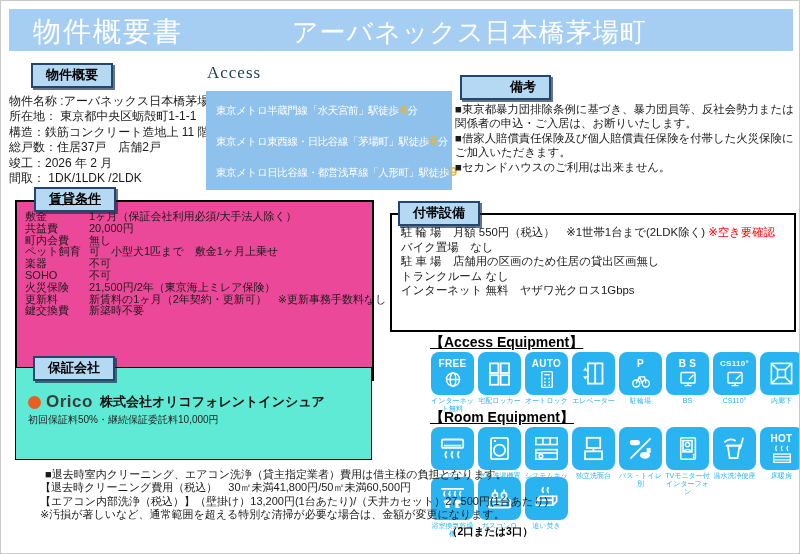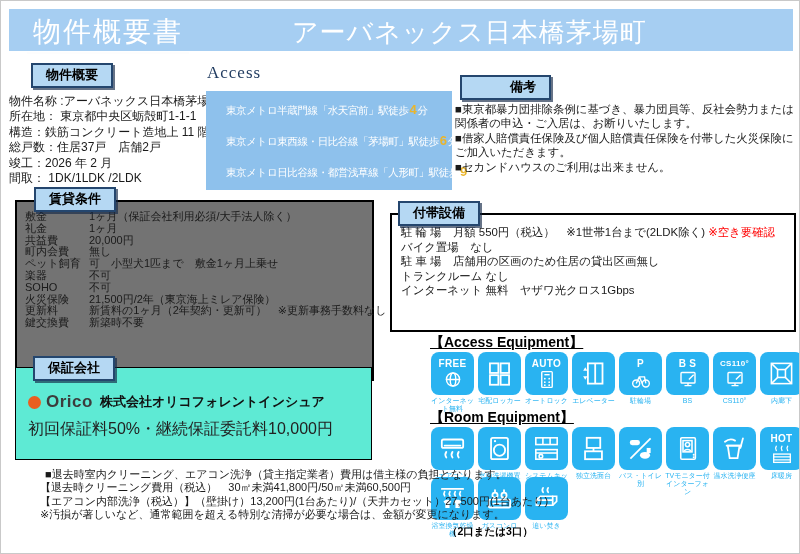--- a/index.html
+++ b/index.html
@@ -28,41 +28,41 @@
   
   .overview-lines{position:absolute;left:8px;top:93px;font-size:12px;line-height:15.4px;white-space:nowrap;}
   
   .access-heading{
     position:absolute;left:206px;top:62px;font-size:17px;color:#1f3a5f;
     font-family:"Liberation Serif","DejaVu Serif",serif;letter-spacing:1px;
   }
   .access-box{
     position:absolute;left:205px;top:90px;width:246px;height:99px;background:#8ec1ec;
     display:flex;flex-direction:column;justify-content:space-around;
-    padding:3px 20px;box-sizing:border-box;
+    padding:3px 10px;box-sizing:border-box;
   }
   .access-route{color:#fff;font-size:10.5px;white-space:nowrap;letter-spacing:-.4px;}
   .access-min{color:#eab52c;font-weight:bold;font-size:13px;padding:0 1px;}
   
   .remarks-list{position:absolute;left:454px;top:102px;width:342px;font-size:11.4px;line-height:13.9px;}
   .remarks-list div{margin-bottom:1px;}
   
-  .rental-box{position:absolute;left:14px;top:199px;width:359px;height:181px;border:2px solid #000;box-sizing:border-box;background:#737373;z-index:2;}
+  .rental-box{position:absolute;left:14px;top:199px;width:359px;height:181px;border:2px solid #000;box-sizing:border-box;background:#ec4899;z-index:2;}
   .rental-rows{padding:9px 6px 0 8px;}
   .rrow{display:flex;font-size:11px;line-height:11.8px;white-space:nowrap;}
   .rlabel{width:64px;flex:0 0 64px;}
   .facilities-box{position:absolute;left:389px;top:212px;width:406px;height:119px;border:2px solid #000;box-sizing:border-box;background:#fff;z-index:2;}
   .facilities-rows{padding:10px 8px 0 9px;font-size:11.4px;line-height:14.6px;white-space:nowrap;}
   .red{color:#f00;}
   .guarantor-box{position:absolute;left:14px;top:366px;width:357px;height:93px;border:1.5px solid #000;box-sizing:border-box;background:#5eead4;z-index:2;}
   .orico-row{display:flex;align-items:center;margin:24px 0 0 12px;}
   .orico-dot{width:13px;height:13px;border-radius:50%;background:#ea5e20;margin-right:5px;flex:0 0 13px;}
   .orico-brand{font-size:17px;font-weight:bold;color:#3c3c3c;letter-spacing:.5px;margin-right:7px;}
   .orico-company{font-size:13px;font-weight:bold;color:#111;}
-  .guarantor-terms{margin:7px 0 0 12px;font-size:16px;color:#222;}
+  .guarantor-terms{margin:1px 0 0 12px;font-size:10px;color:#222;}
   
   .equip-heading{position:absolute;font-size:14px;font-weight:bold;text-decoration:underline;color:#000;white-space:nowrap;}
   .tile-row{position:absolute;display:flex;gap:2px;}
   .tile{width:45px;display:flex;flex-direction:column;align-items:center;}
   .tile-box{
     width:43px;height:43px;background:#29b3f1;border-radius:8px;box-sizing:border-box;
     display:flex;flex-direction:column;align-items:center;justify-content:center;flex:0 0 43px;
   }
   .tile-box svg{width:27px;height:27px;display:block;}
   .tile-box.badged svg{width:22px;height:21px;}
@@ -104,30 +104,26 @@
     <div class="access-route"><span>東京メトロ日比谷線・都営浅草線「人形町」駅徒歩</span><span class="access-min">9</span><span>分</span></div>
   </div>
 
   <div class="tab" style="left:459px;top:74px;padding-left:48px;">備考</div>
   <div class="remarks-list">
     <div>■東京都暴力団排除条例に基づき、暴力団員等、反社会勢力または関係者の申込・ご入居は、お断りいたします。</div>
     <div>■借家人賠償責任保険及び個人賠償責任保険を付帯した火災保険にご加入いただきます。</div>
     <div>■セカンドハウスのご利用は出来ません。</div>
   </div>
 
-  <div class="tab" style="left:33px;top:186px;">賃貸条件</div>
+  <div class="tab" style="left:33px;top:186px;text-decoration:underline;">賃貸条件</div>
   <div class="rental-box">
     <div class="rental-rows">
       <div class="rrow">
           <span class="rlabel">敷金</span>
           <span class="rvalue">1ヶ月（保証会社利用必須/大手法人除く）</span>
-        </div>
-      <div class="rrow">
-          <span class="rlabel">礼金</span>
-          <span class="rvalue">1ヶ月</span>
         </div>
       <div class="rrow">
           <span class="rlabel">共益費</span>
           <span class="rvalue">20,000円</span>
         </div>
       <div class="rrow">
           <span class="rlabel">町内会費</span>
           <span class="rvalue">無し</span>
         </div>
       <div class="rrow">

